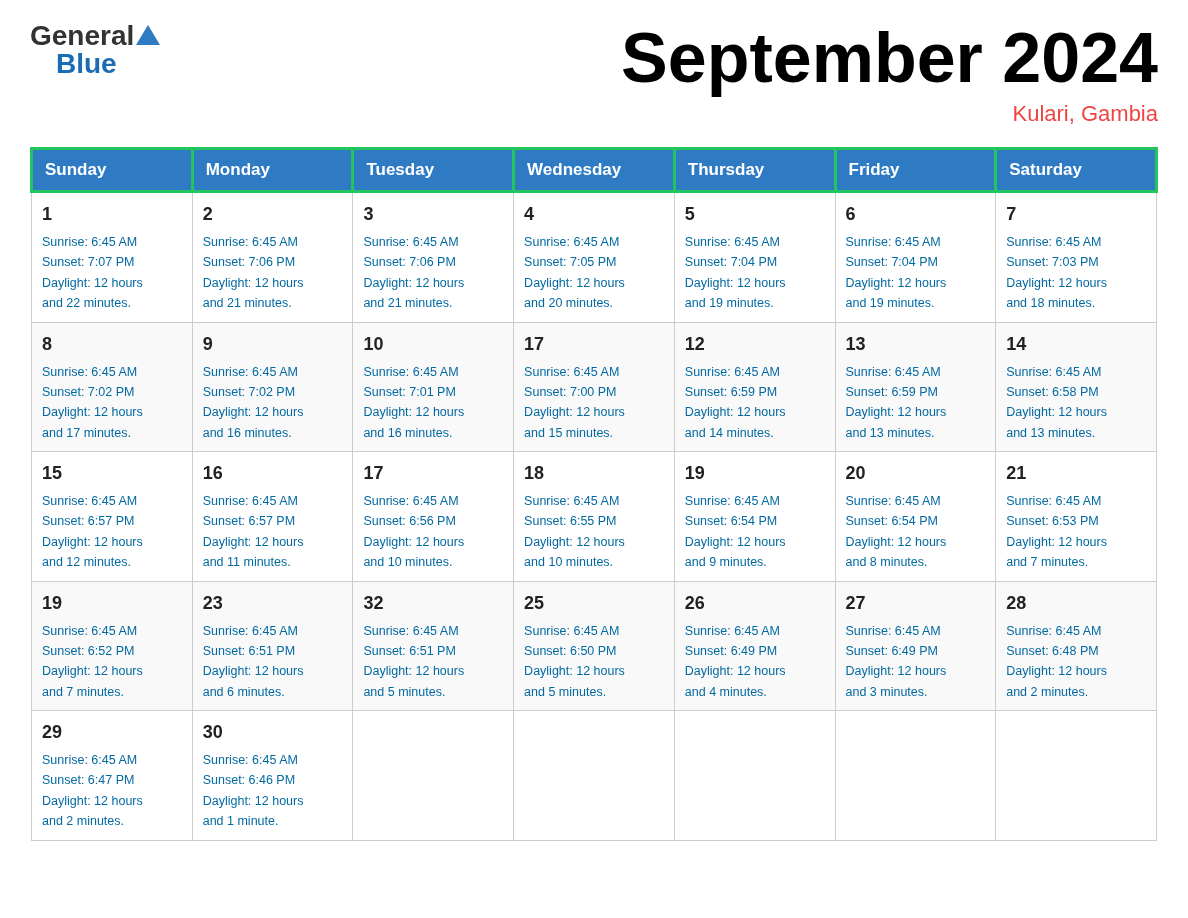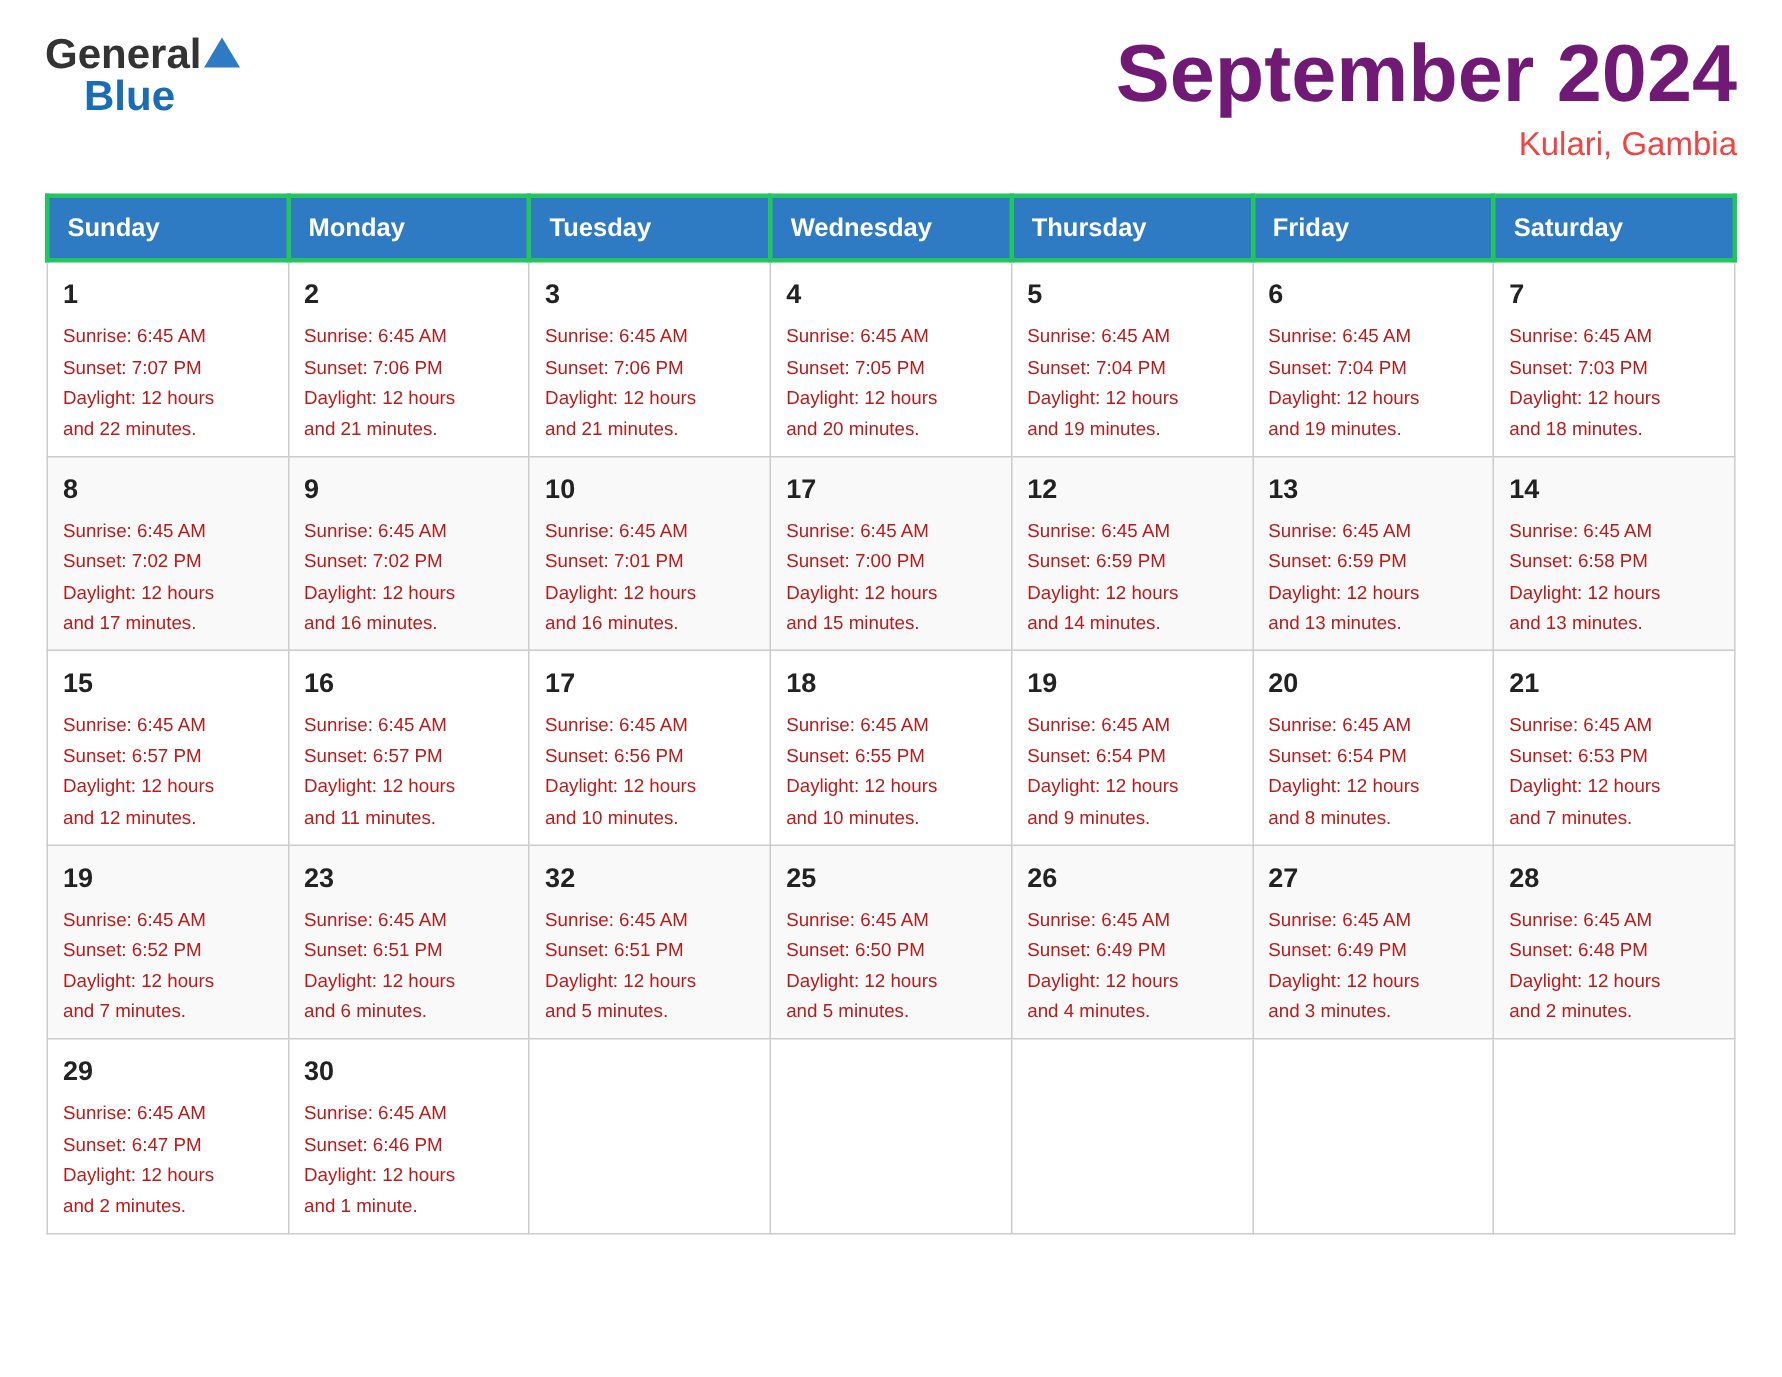--- a/index.html
+++ b/index.html
@@ -34,23 +34,23 @@
     }
     .logo-icon {
       display: flex;
       flex-direction: column;
       align-items: flex-start;
     }
     .title-section {
       text-align: right;
     }
     .month-year {
-      font-size: 54px;
-      font-weight: bold;
-      color: #701a75;
+      font-size: 70px;
+      font-weight: bold;
+      color: #000000;
       line-height: 1.1;
     }
     .location {
       font-size: 22px;
       color: #ef4444;
       margin-top: 4px;
     }
     .calendar {
       width: 100%;
       border-collapse: collapse;
@@ -77,21 +77,21 @@
     }
     .day-number {
       font-size: 18px;
       font-weight: bold;
       color: #222;
       display: block;
       margin-bottom: 4px;
     }
     .day-info {
       font-size: 12.5px;
-      color: #b91c1c;
+      color: #0369a1;
       line-height: 1.55;
     }
     .empty-cell {
       background: #fff;
     }
     tr:nth-child(even) td {
       background-color: #f9f9f9;
     }
     tr:nth-child(odd) td {
       background-color: #ffffff;

